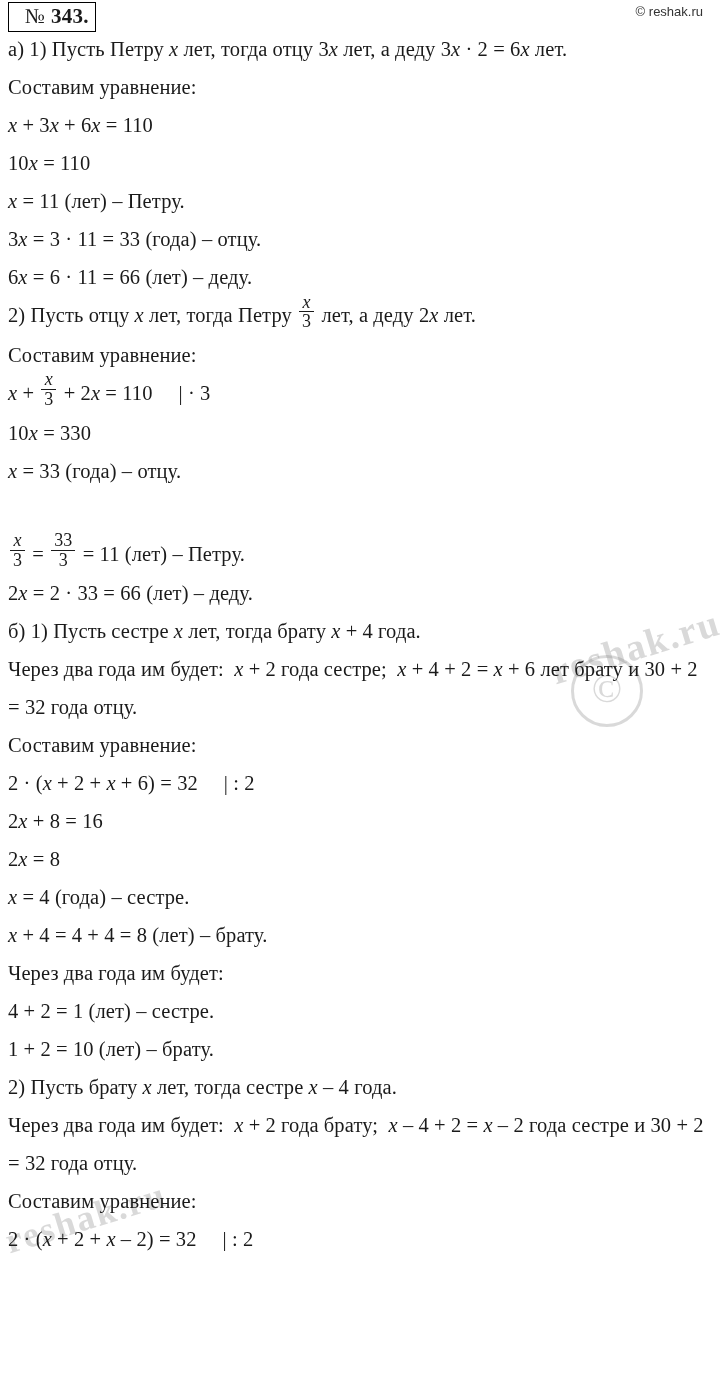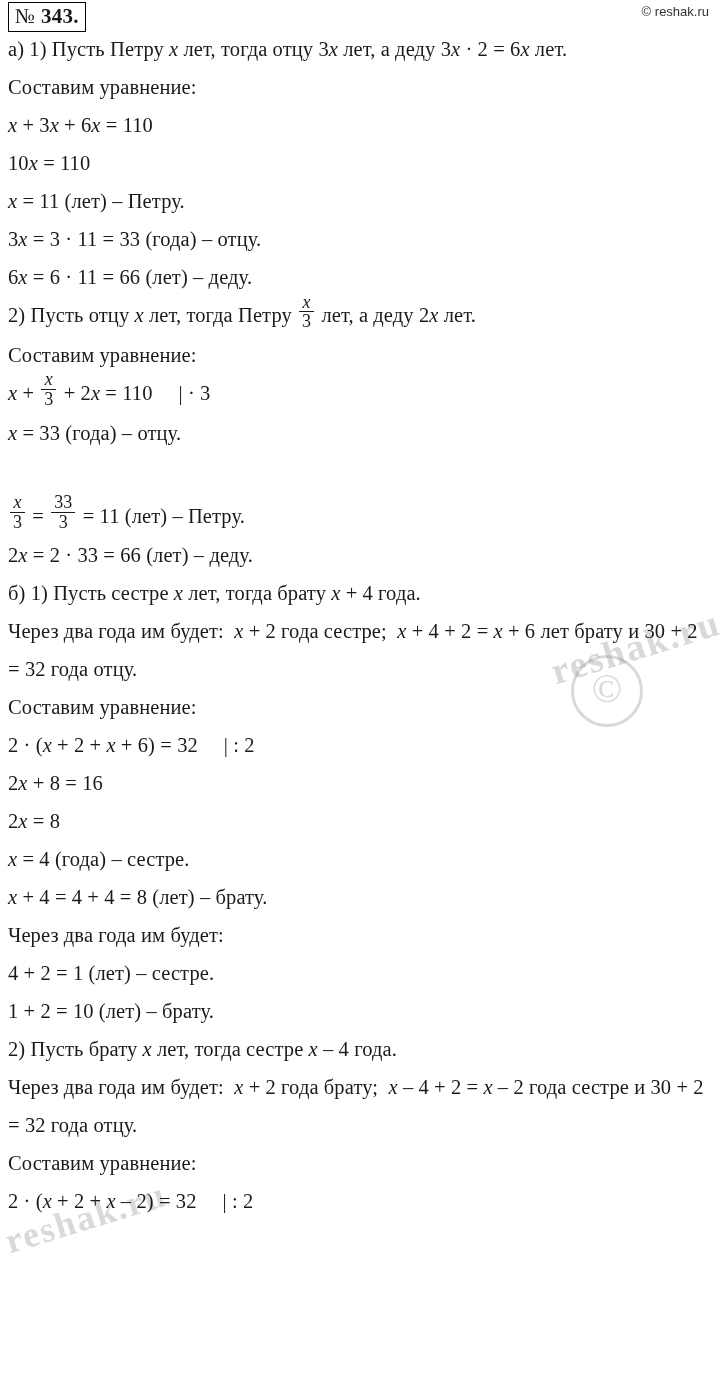--- a/index.html
+++ b/index.html
@@ -24,33 +24,33 @@
   }
   .header {
     position: relative;
     height: 30px;
   }
   .task-number {
     position: absolute;
     left: 8px;
     top: 2px;
     border: 1.5px solid #000;
-    padding: 1px 6px 2px 6px;
+    padding: 1px 6px 2px 16px;
     font-size: 21px;
     font-family: "Liberation Serif", serif;
     letter-spacing: 0.3px;
     background: #fff;
   }
   .task-number .num {
     font-weight: bold;
     font-style: normal;
   }
   .copyright {
     position: absolute;
-    right: 12px;
+    right: 18px;
     top: 4px;
     font-family: "Liberation Sans", sans-serif;
     font-size: 13px;
     color: #333;
   }
   .content {
     position: relative;
     padding: 0 8px;
     z-index: 2;
   }
@@ -181,20 +181,23 @@
       2) Пусть отцу <span class="ital">x</span> лет, тогда Петру <span class="frac"><span class="num">x</span><span class="den">3</span></span> лет, а деду 2<span class="ital">x</span> лет.
     </div>
 
     <div class="line">Составим уравнение:</div>
 
     <div class="line">
       <span class="ital">x</span> + <span class="frac"><span class="num">x</span><span class="den">3</span></span> + 2<span class="ital">x</span> = 110<span class="spacer-sm"></span>| · 3
     </div>
 
 
+    <div class="line">
+      10<span class="ital">x</span> = 330
+    </div>
 
     <div class="line">
       <span class="ital">x</span> = 33 (года) – отцу.
     </div>
 
     <div class="line">
       <span class="frac"><span class="num">x</span><span class="den">3</span></span> = <span class="frac"><span class="num plain">33</span><span class="den">3</span></span> = 11 (лет) – Петру.
     </div>
 
     <div class="line">

